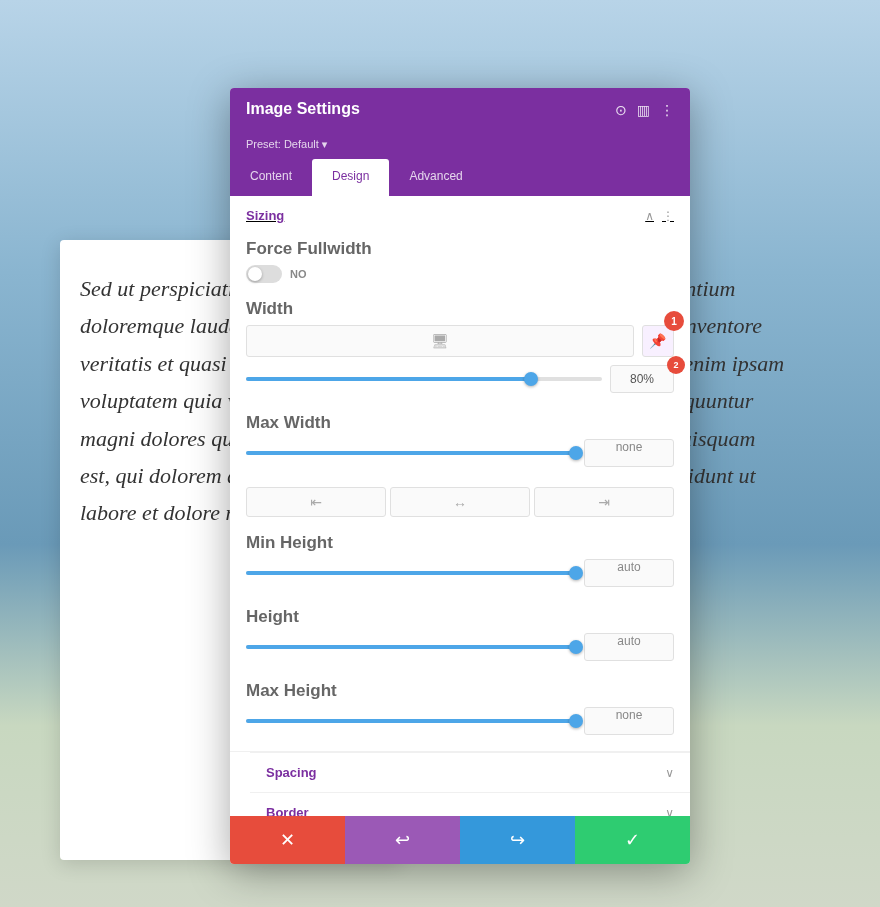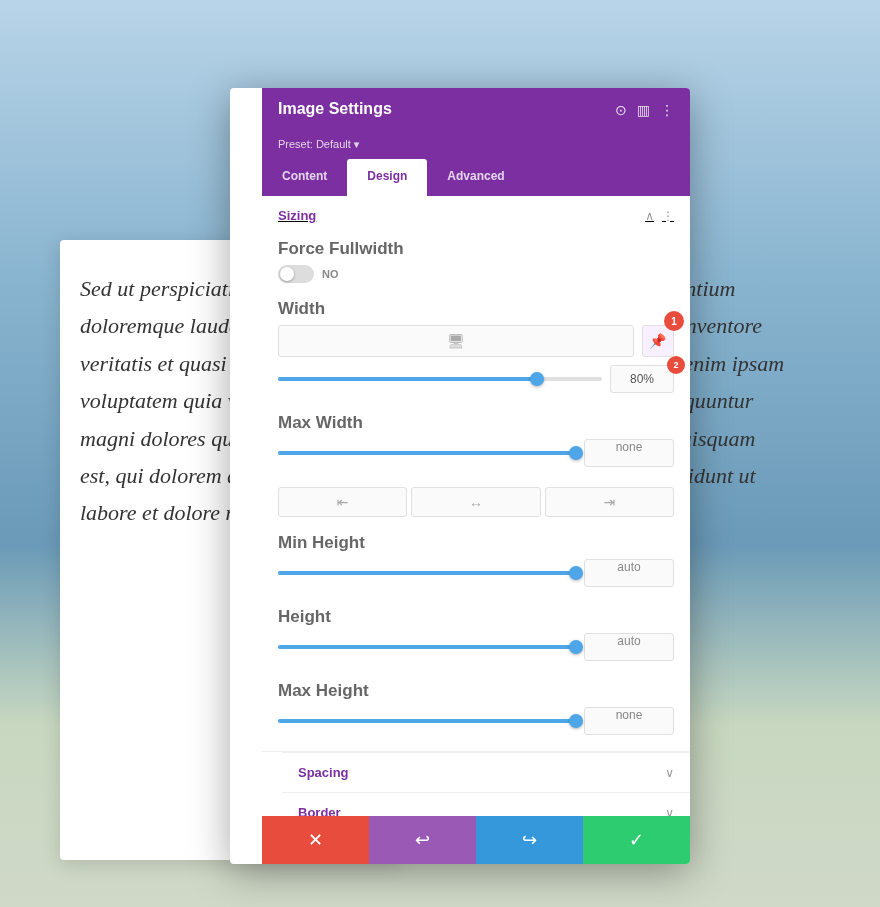--- a/index.html
+++ b/index.html
@@ -47,21 +47,20 @@
     
     .modal {
       position: absolute;
       left: 230px;
       top: 88px;
       width: 460px;
       background: white;
       border-radius: 4px;
       box-shadow: 0 8px 40px rgba(0,0,0,0.35);
       overflow: hidden;
-      padding-left: 32px;
     }
 
     
     .modal-header {
       background: #7b2fa0;
       padding: 12px 16px 8px;
       display: flex;
       align-items: flex-start;
       justify-content: space-between;
     }
@@ -99,21 +98,21 @@
       display: flex;
       border-bottom: none;
     }
 
     .tab {
       padding: 10px 20px;
       font-size: 12px;
       color: rgba(255,255,255,0.8);
       cursor: pointer;
       border-bottom: 3px solid transparent;
-      font-weight: 700;
+      font-weight: 400;
     }
 
     .tab.active {
       background: white;
       color: #7b2fa0;
       border-bottom: 3px solid white;
       border-radius: 3px 3px 0 0;
     }
 
     

